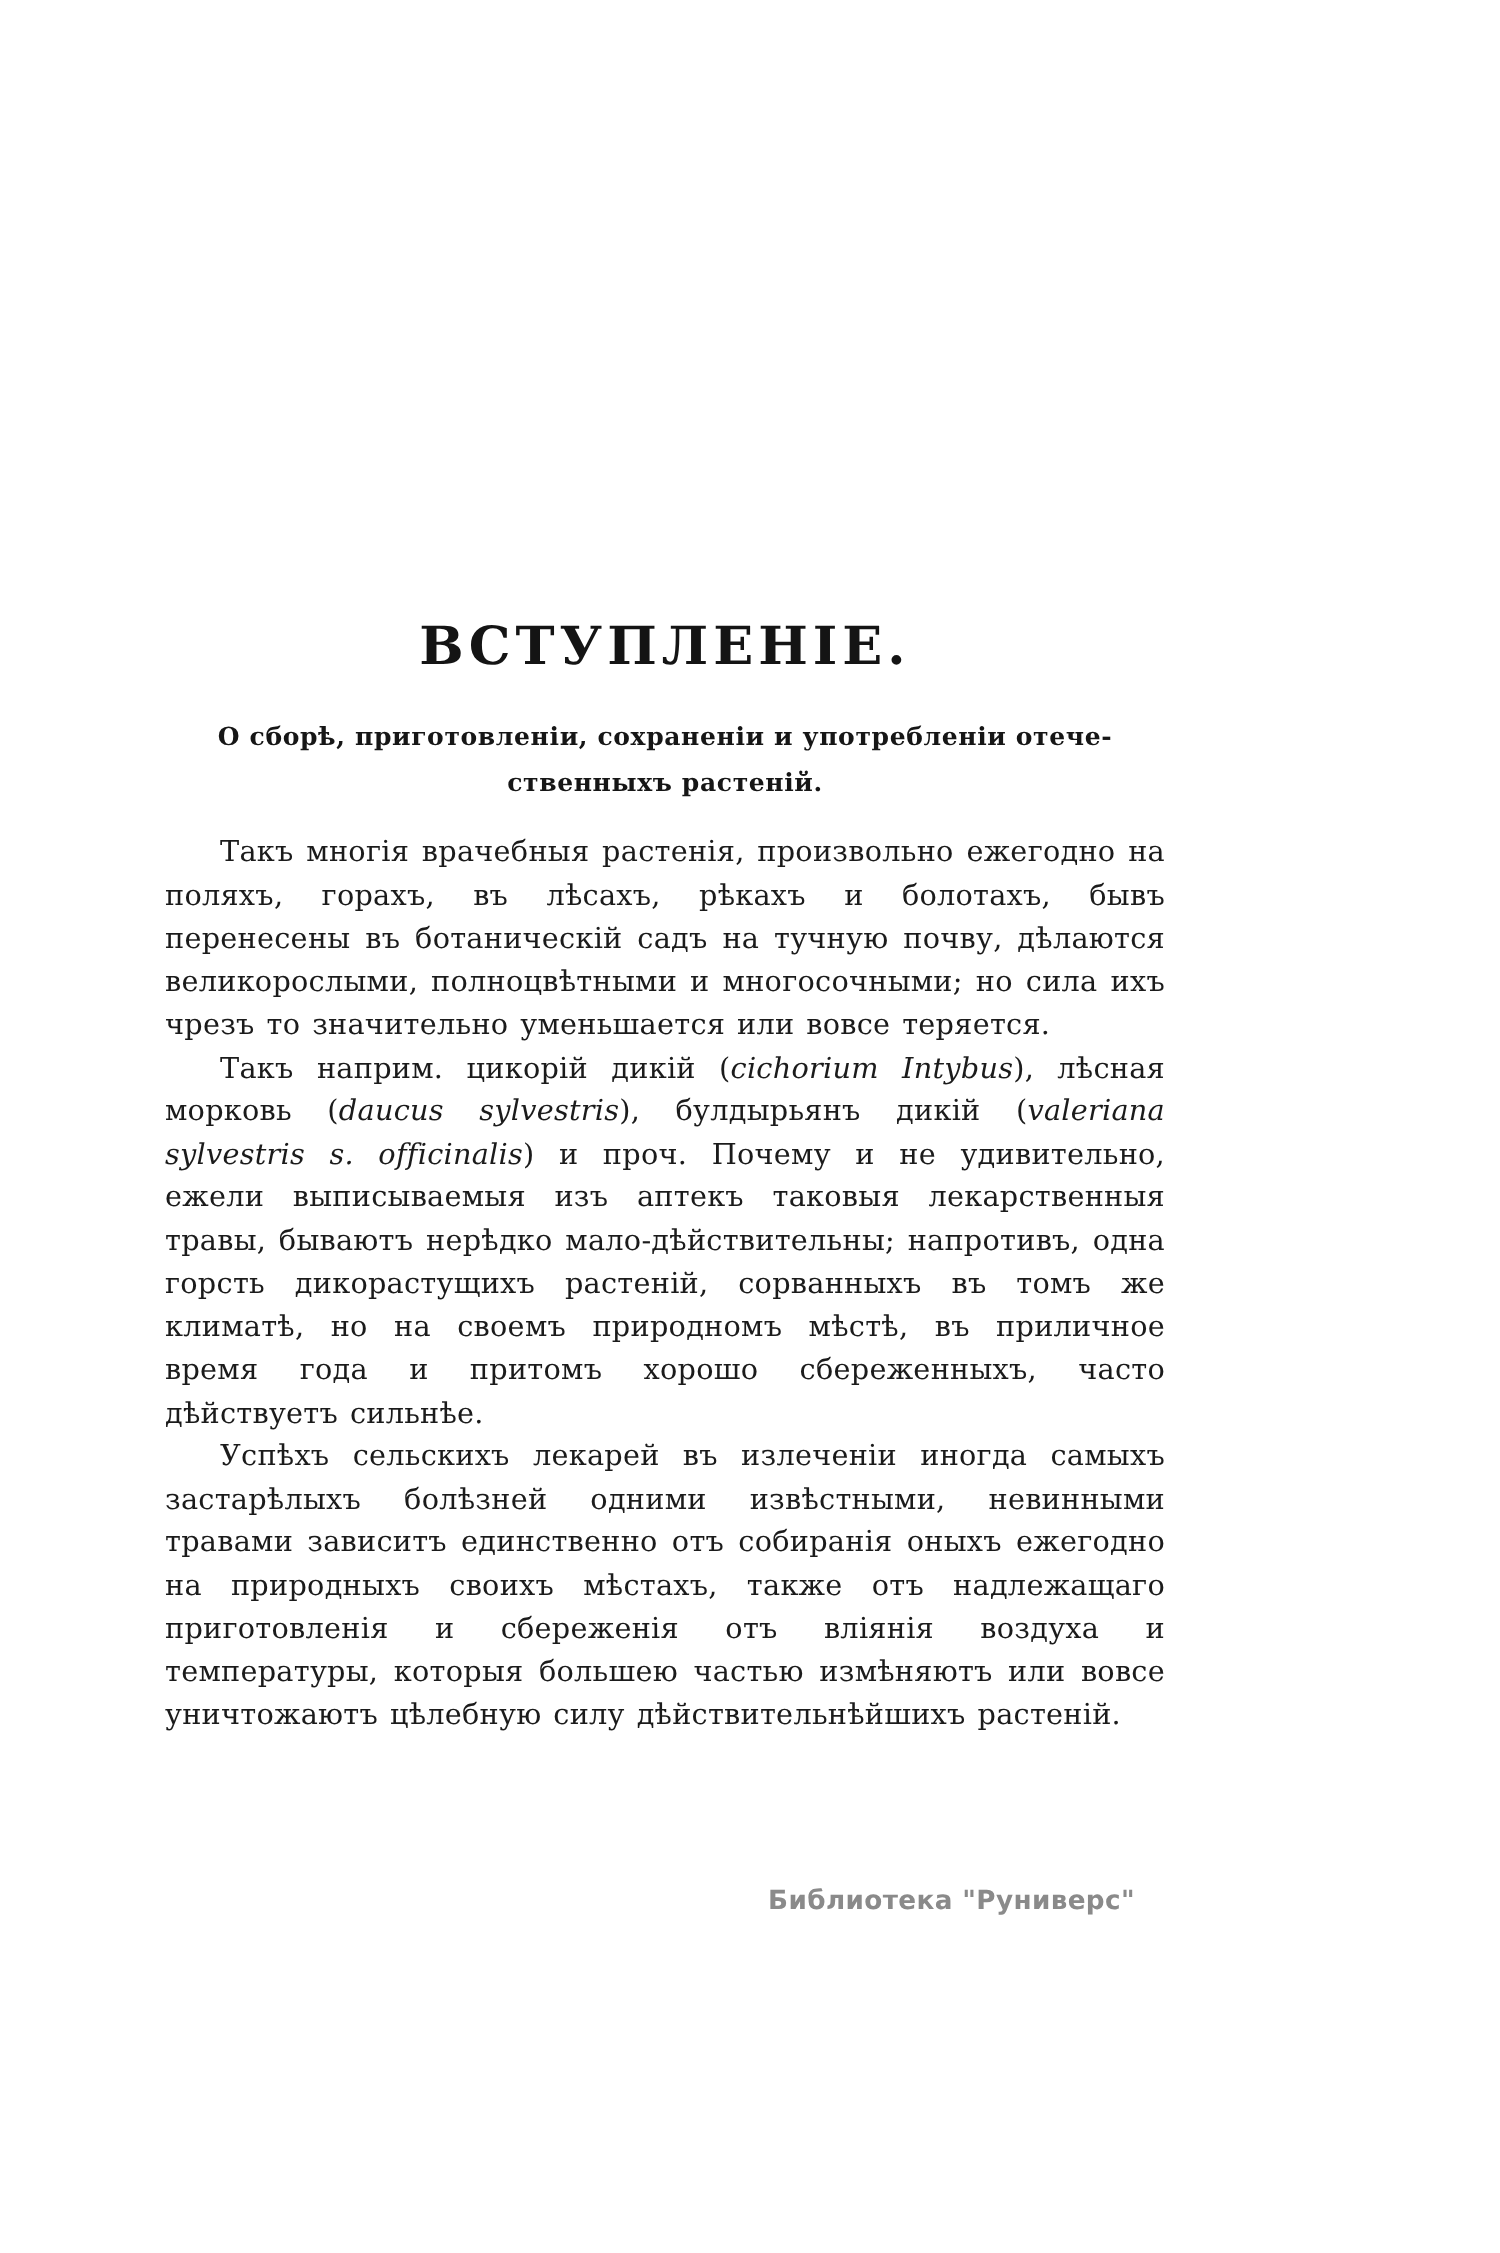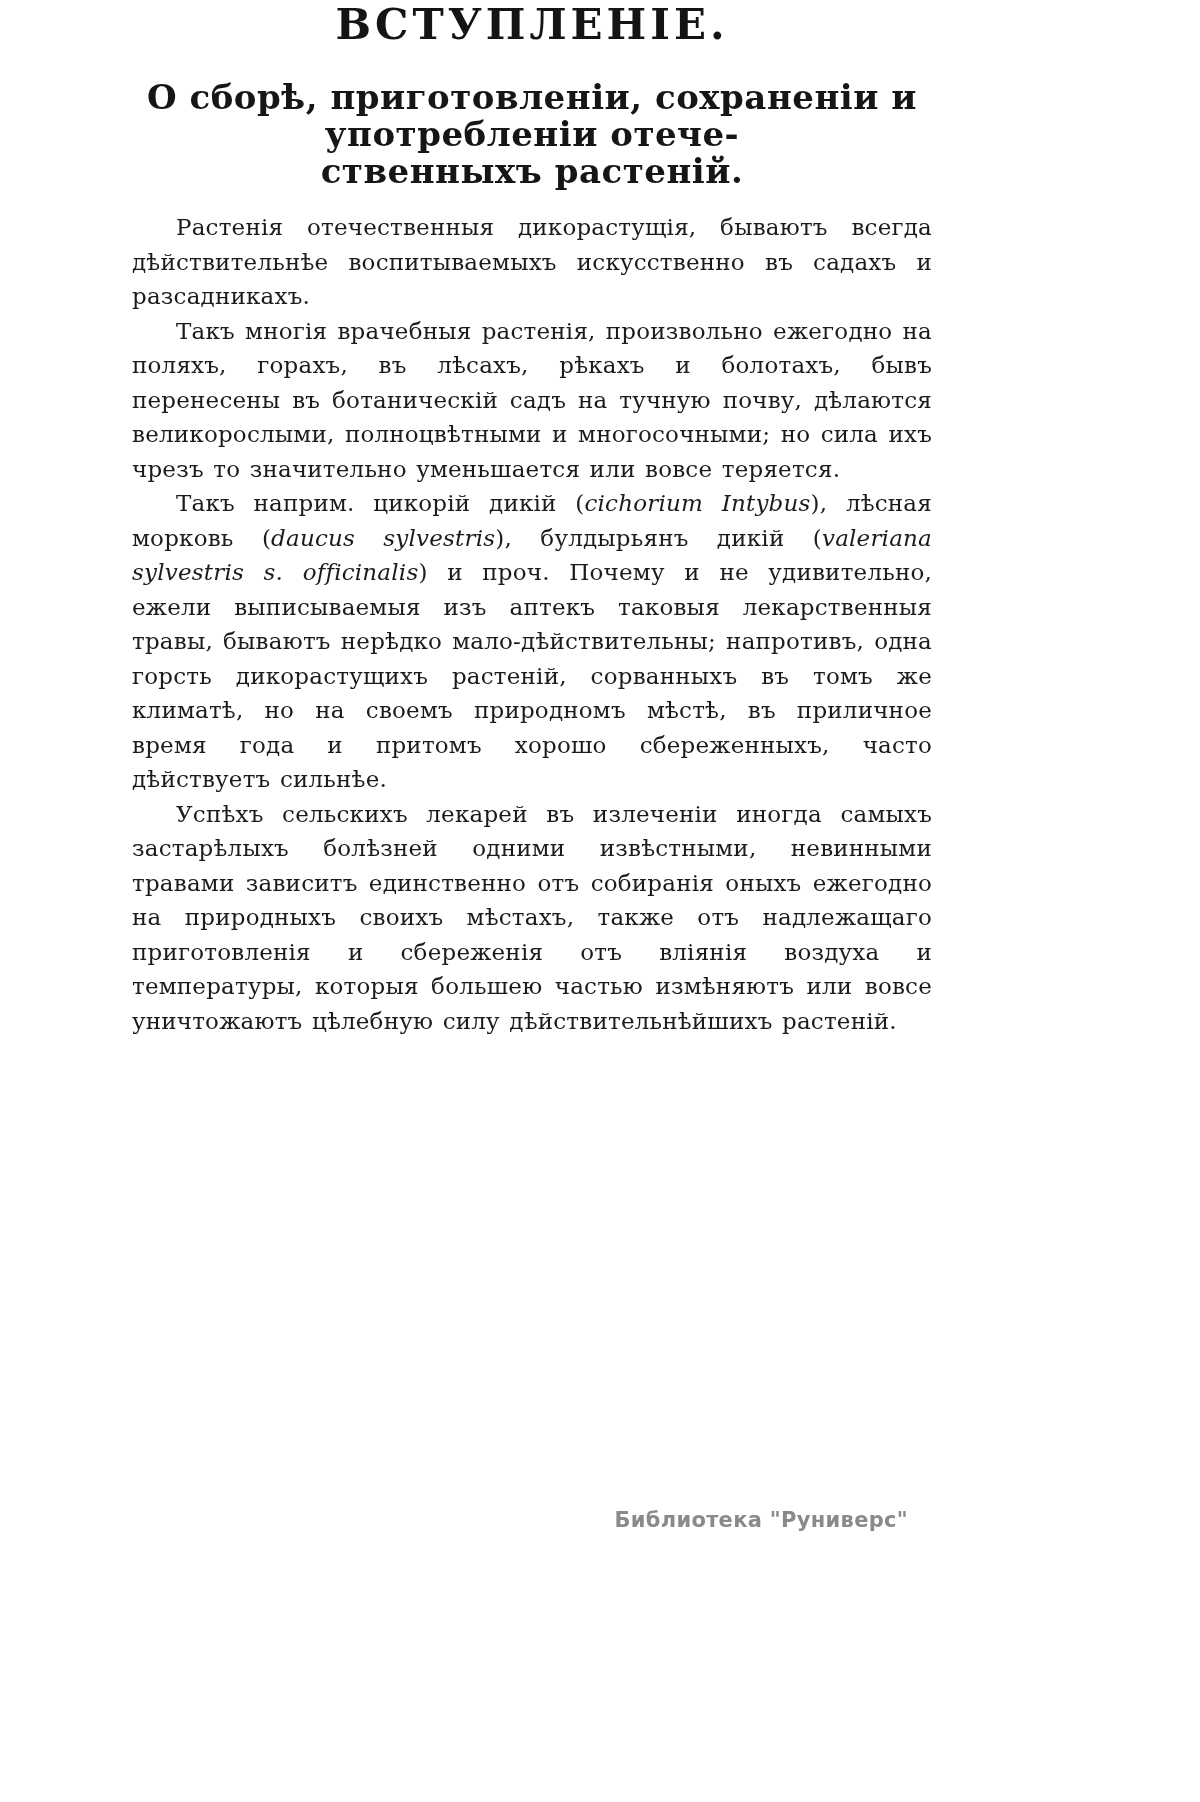--- a/index.html
+++ b/index.html
@@ -18,30 +18,31 @@
     overflow: hidden;
   }
   .content {
     position: absolute;
     top: 0;
     left: 132px;
     width: 800px;
   }
   .title {
     margin: 0;
+    padding-top: 492px;
     text-align: center;
     font-size: 42px;
     font-weight: bold;
     letter-spacing: 4px;
     color: #141414;
   }
   .subtitle {
     margin: 30px 0 0 0;
     text-align: center;
-    font-size: 34px;
+    font-size: 20px;
     font-weight: bold;
     line-height: 37px;
     letter-spacing: 0.5px;
     color: #161616;
   }
   .bodytext {
     margin-top: 20px;
   }
   .bodytext p {
     margin: 0;
@@ -70,20 +71,19 @@
 <body>
 
 <div class="page">
   <div class="content">
     <h1 class="title">ВСТУПЛЕНІЕ.</h1>
     <h2 class="subtitle">
       <span>О сборѣ, приготовленіи, сохраненіи и употребленіи отече-</span><br>
       <span>ственныхъ растеній.</span>
     </h2>
     <div class="bodytext" id="paragraphs">
-        <p><span>Растенія отечественныя дикорастущія, бываютъ всегда дѣйствительнѣе воспитываемыхъ искусственно въ садахъ и разсадникахъ.</span></p>
         <p><span>Такъ многія врачебныя растенія, произвольно ежегодно на поляхъ, горахъ, въ лѣсахъ, рѣкахъ и болотахъ, бывъ перенесены въ ботаническій садъ на тучную почву, дѣлаются великорослыми, полноцвѣтными и многосочными; но сила ихъ чрезъ то значительно уменьшается или вовсе теряется.</span></p>
         <p><span>Такъ наприм. цикорій дикій (</span><em>cichorium Intybus</em><span>), лѣсная морковь (</span><em>daucus sylvestris</em><span>), булдырьянъ дикій (</span><em>valeriana sylvestris s. officinalis</em><span>) и проч. Почему и не удивительно, ежели выписываемыя изъ аптекъ таковыя лекарственныя травы, бываютъ нерѣдко мало-дѣйствительны; напротивъ, одна горсть дикорастущихъ растеній, сорванныхъ въ томъ же климатѣ, но на своемъ природномъ мѣстѣ, въ приличное время года и притомъ хорошо сбереженныхъ, часто дѣйствуетъ сильнѣе.</span></p>
         <p><span>Успѣхъ сельскихъ лекарей въ излеченіи иногда самыхъ застарѣлыхъ болѣзней одними извѣстными, невинными травами зависитъ единственно отъ собиранія оныхъ ежегодно на природныхъ своихъ мѣстахъ, также отъ надлежащаго приготовленія и сбереженія отъ вліянія воздуха и температуры, которыя большею частью измѣняютъ или вовсе уничтожаютъ цѣлебную силу дѣйствительнѣйшихъ растеній.</span></p>
       </div>
   </div>
   <div class="watermark">Библиотека "Руниверс"</div>
 </div>
 
 </body></html>

